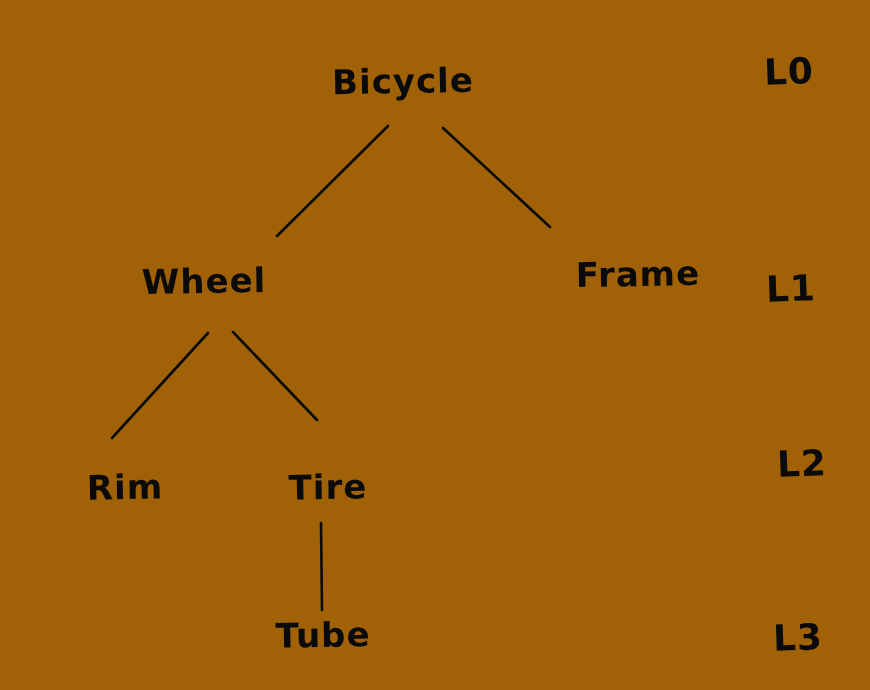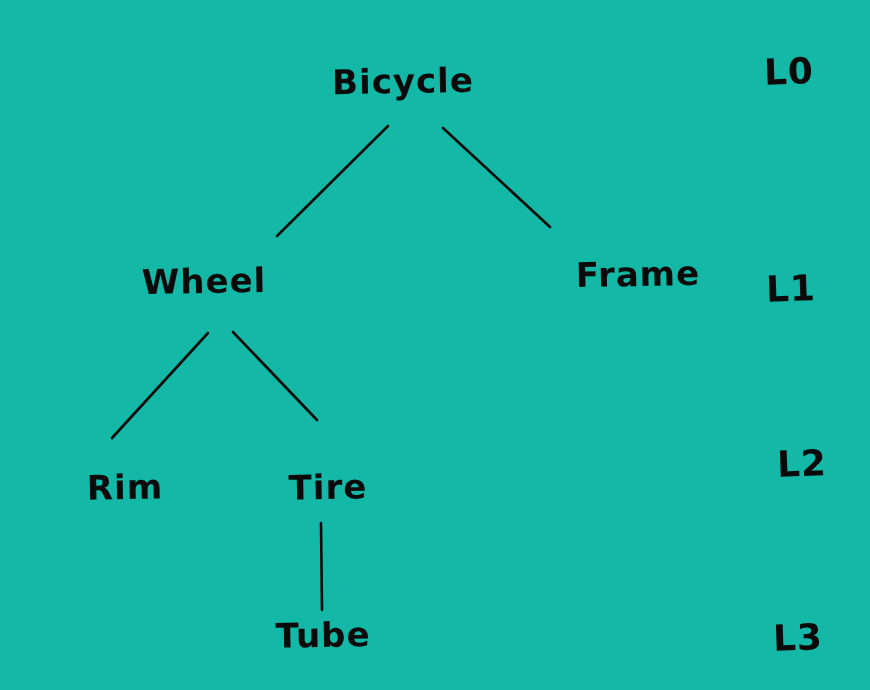--- a/index.html
+++ b/index.html
@@ -4,21 +4,21 @@
 <style>
   html, body {
     margin: 0;
     padding: 0;
     background: #ffffff;
   }
   .stage {
     position: relative;
     width: 870px;
     height: 690px;
-    background: #14b8a6;
+    background: #a16207;
     overflow: hidden;
     font-family: "DejaVu Sans", sans-serif;
   }
   .edges-layer {
     position: absolute;
     left: 0;
     top: 0;
     width: 870px;
     height: 690px;
   }

